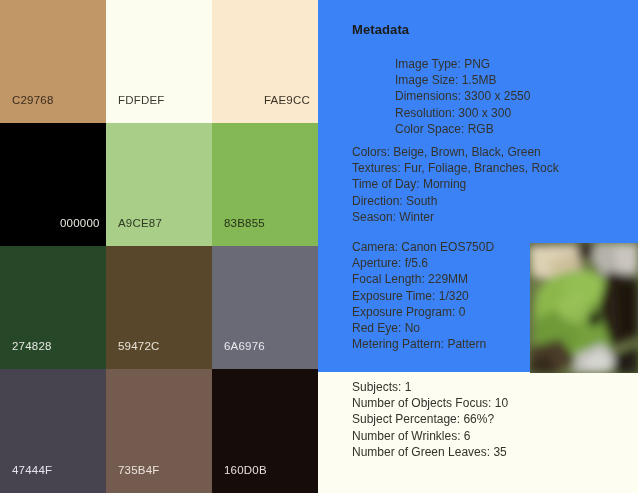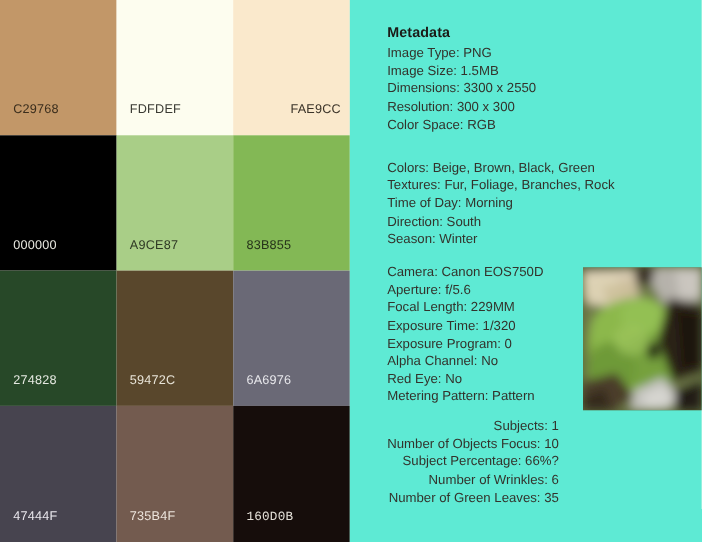--- a/index.html
+++ b/index.html
@@ -44,22 +44,22 @@
     line-height: 1;
     white-space: nowrap;
   }
 
   
   .meta-panel {
     position: absolute;
     left: 318px;
     top: 0;
     width: 320px;
-    height: 493px;
-    background: #5eead4;
+    height: 372px;
+    background: #3b82f6;
   }
   .meta-title {
     position: absolute;
     left: 34px;
     top: 22px;
     font-size: 13px;
     font-weight: bold;
     color: #1b1b17;
     letter-spacing: 0.1px;
   }
@@ -67,24 +67,24 @@
     position: absolute;
     left: 34px;
     font-size: 12px;
     color: #33332c;
     line-height: 16.2px;
     white-space: nowrap;
   }
   .meta-block .meta-line {
     display: block;
   }
-  #block-0 { top: 40px; }
+  #block-0 { top: 56px; margin-left: 43px; }
   #block-1 { top: 144px; }
   #block-2 { top: 239px; }
-  #block-3 { top: 379px; text-align: right; }
+  #block-3 { top: 379px; }
 
   
   .thumb {
     position: absolute;
     left: 212px;   
     top: 243px;
     width: 108px;
     height: 130px;
     overflow: hidden;
     background: #5b6a3c;
@@ -100,21 +100,21 @@
     <div class="swatch" style="background: rgb(194, 151, 104);">
       <span class="swatch-label" style="color: rgb(58, 45, 28);">C29768</span>
     </div>
     <div class="swatch" style="background: rgb(253, 253, 239);">
       <span class="swatch-label" style="color: rgb(58, 58, 51);">FDFDEF</span>
     </div>
     <div class="swatch" style="background: rgb(250, 233, 204);">
       <span class="swatch-label" style="color: rgb(58, 51, 40); margin-left: 40px;">FAE9CC</span>
     </div>
     <div class="swatch" style="background: rgb(0, 0, 0);">
-      <span class="swatch-label" style="color: rgb(232, 232, 224);">000000</span>
+      <span class="swatch-label" style="color: rgb(232, 232, 224); margin-left: 48px;">000000</span>
     </div>
     <div class="swatch" style="background: rgb(169, 206, 135);">
       <span class="swatch-label" style="color: rgb(47, 58, 37);">A9CE87</span>
     </div>
     <div class="swatch" style="background: rgb(131, 184, 85);">
       <span class="swatch-label" style="color: rgb(38, 51, 26);">83B855</span>
     </div>
     <div class="swatch" style="background: rgb(39, 72, 40);">
       <span class="swatch-label" style="color: rgb(228, 232, 224);">274828</span>
     </div>
@@ -124,21 +124,21 @@
     <div class="swatch" style="background: rgb(106, 105, 118);">
       <span class="swatch-label" style="color: rgb(232, 232, 236);">6A6976</span>
     </div>
     <div class="swatch" style="background: rgb(71, 68, 79);">
       <span class="swatch-label" style="color: rgb(232, 230, 236);">47444F</span>
     </div>
     <div class="swatch" style="background: rgb(115, 91, 79); text-decoration: underline;">
       <span class="swatch-label" style="color: rgb(236, 228, 220);">735B4F</span>
     </div>
     <div class="swatch" style="background: rgb(22, 13, 11);">
-      <span class="swatch-label" style="color: rgb(228, 224, 216); font-family: Liberation Mono, monospace;">160D0B</span>
+      <span class="swatch-label" style="color: rgb(228, 224, 216);">160D0B</span>
     </div>
   </div>
 
   <div class="meta-panel">
 
     <div class="meta-title">Metadata</div>
 
     <div class="meta-block" id="block-0">
         <span class="meta-line">Image Type: PNG</span>
         <span class="meta-line">Image Size: 1.5MB</span>
@@ -152,21 +152,20 @@
         <span class="meta-line">Time of Day: Morning</span>
         <span class="meta-line">Direction: South</span>
         <span class="meta-line">Season: Winter</span>
       </div>
     <div class="meta-block" id="block-2">
         <span class="meta-line">Camera: Canon EOS750D</span>
         <span class="meta-line">Aperture: f/5.6</span>
         <span class="meta-line">Focal Length: 229MM</span>
         <span class="meta-line">Exposure Time: 1/320</span>
         <span class="meta-line">Exposure Program: 0</span>
-        <span class="meta-line">Alpha Channel: No</span>
         <span class="meta-line">Red Eye: No</span>
         <span class="meta-line">Metering Pattern: Pattern</span>
       </div>
     <div class="meta-block" id="block-3">
         <span class="meta-line">Subjects: 1</span>
         <span class="meta-line">Number of Objects Focus: 10</span>
         <span class="meta-line">Subject Percentage: 66%?</span>
         <span class="meta-line">Number of Wrinkles: 6</span>
         <span class="meta-line">Number of Green Leaves: 35</span>
       </div>

